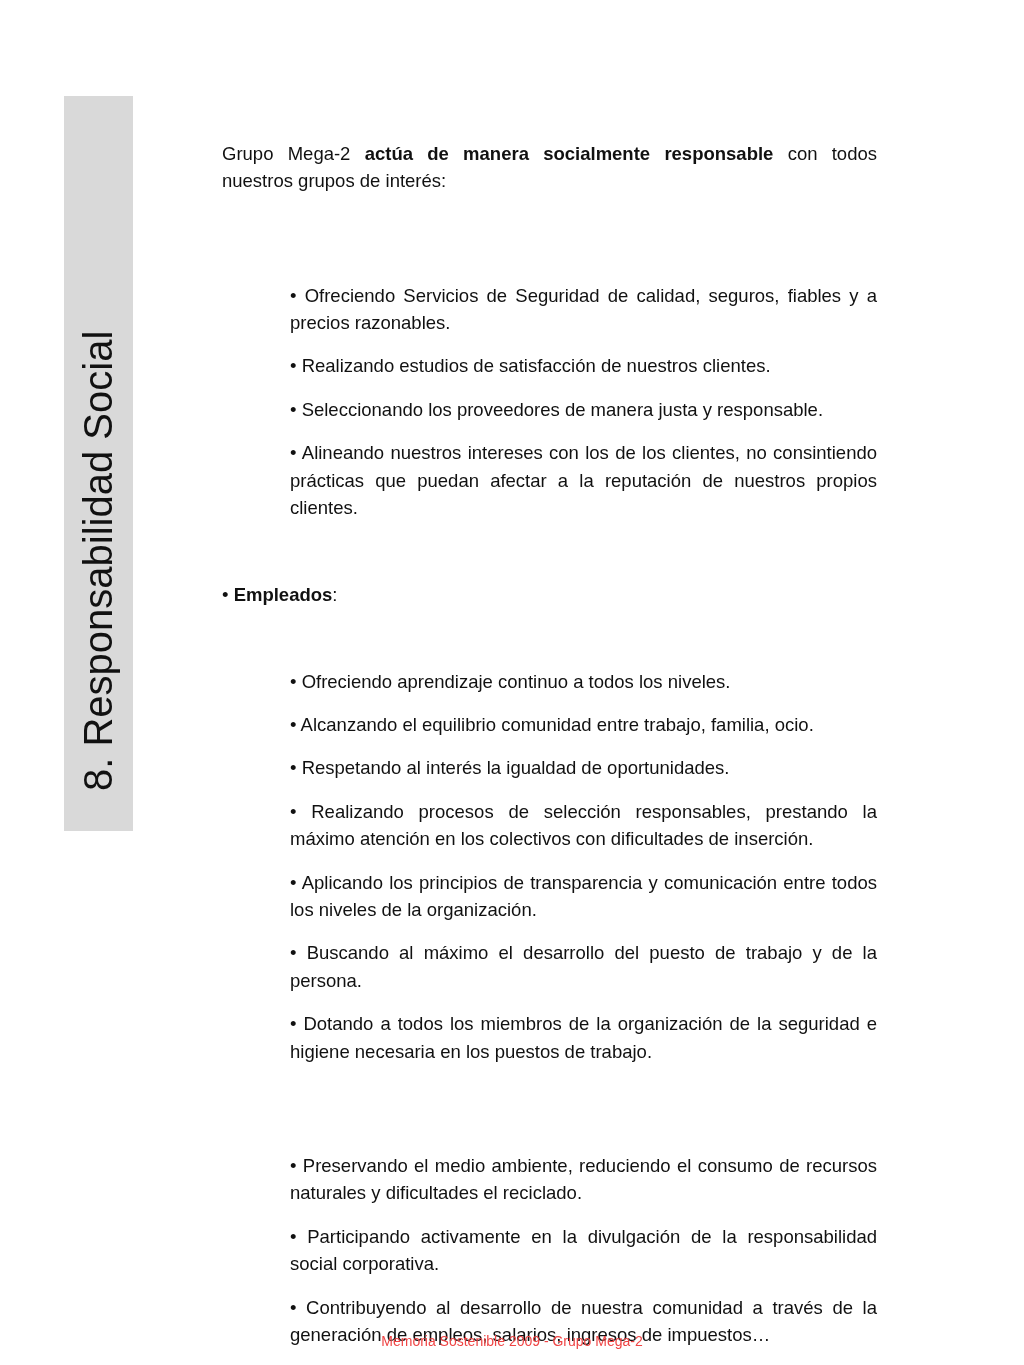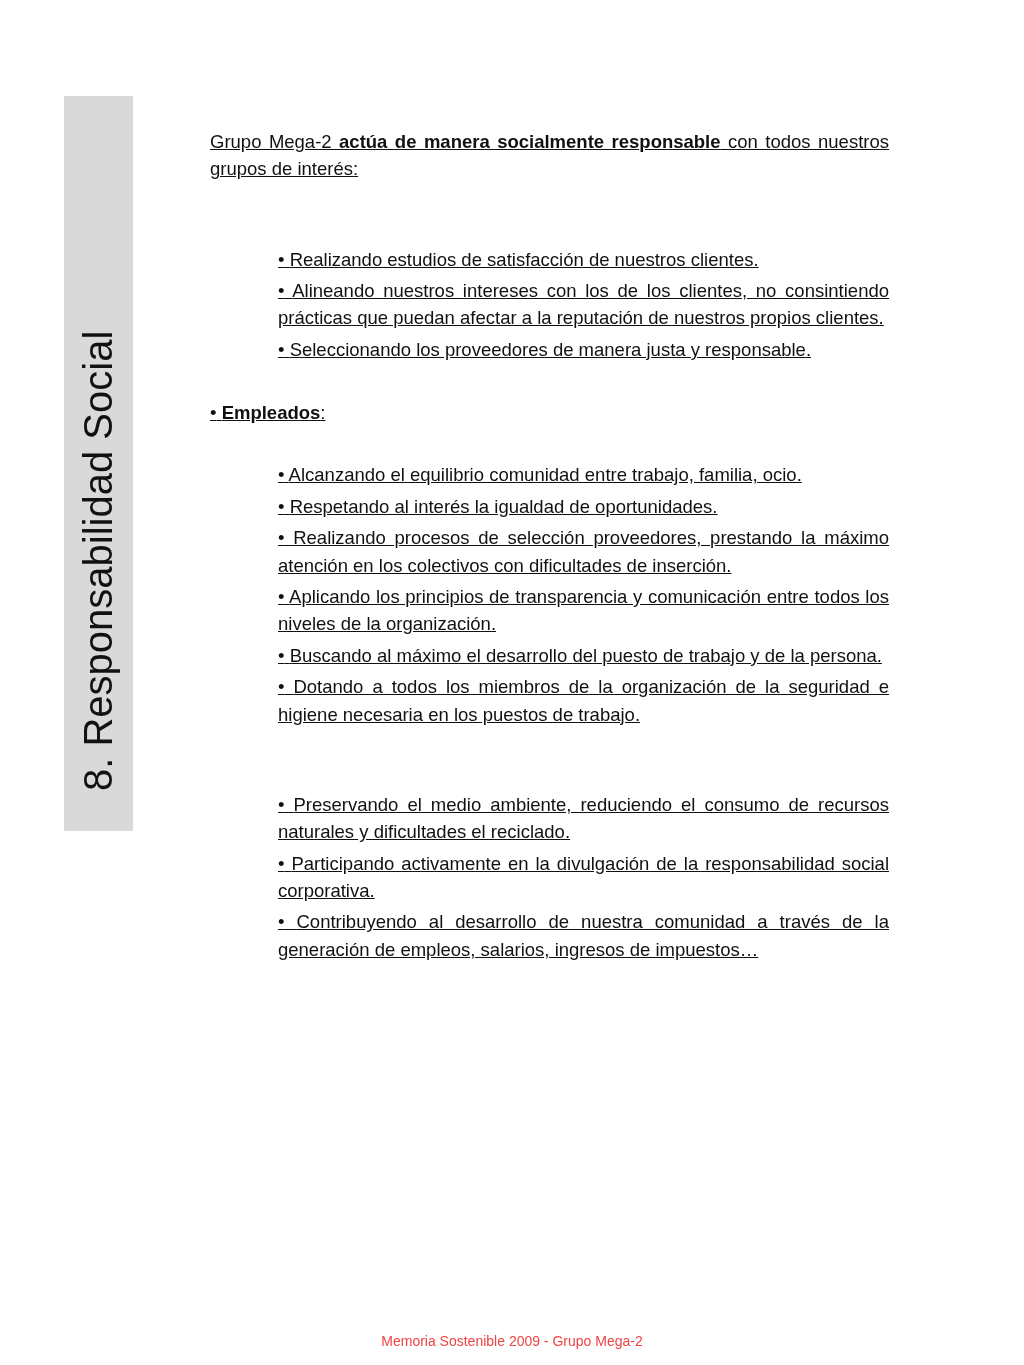--- a/index.html
+++ b/index.html
@@ -14,21 +14,21 @@
     .sidebar-title {
       position: absolute; left: 34px; top: 695px;
       transform-origin: 0 0; transform: rotate(-90deg);
       white-space: nowrap; font-size: 40px; color: #111; line-height: 1;
       margin-left: -20px;
     }
     .content {
       position: absolute; left: 206px; top: 124px; width: 687px;
       font-size: 18.5px; line-height: 27.4px; text-align: justify;
     }
-    .content p { margin: 4px; text-decoration: underline; }
+    .content p { margin: 16px; }
     .gap { height: 27.4px; }
     .section-head { margin: 0; }
     .items { margin-left: 68px; }
     .item { margin: 0; text-align: justify; }
     b { font-weight: bold; }
     .footer {
       position: absolute; left: 0; width: 1024px; top: 1333px; text-align: center;
       font-size: 14px; color: #ef4444;
     }
   </style>
@@ -38,32 +38,34 @@
 <div class="sidebar">
   <div class="sidebar-title">8. Responsabilidad Social</div>
 </div>
 
 <div class="content">
   <p><span>Grupo Mega-2 </span><b>actúa de manera socialmente responsable</b><span> con todos nuestros grupos de interés:</span></p>
   <div class="gap"></div>
 
   <div class="gap"></div>
   <div class="items">
+    <p class="item"><span>•</span> <span>Ofreciendo  Servicios de Seguridad de calidad, seguros, fiables  y a precios razonables.</span></p>
     <p class="item"><span>•</span> <span>Realizando estudios de satisfacción de nuestros clientes.</span></p>
+    <p class="item"><span>•</span> <span>Seleccionando los proveedores de manera justa y responsable.</span></p>
     <p class="item"><span>•</span> <span>Alineando nuestros intereses con los de los clientes, no consintiendo prácticas que puedan afectar a la reputación de nuestros propios clientes.</span></p>
-    <p class="item"><span>•</span> <span>Seleccionando los proveedores de manera justa y responsable.</span></p>
   </div>
   <div class="gap"></div>
 
   <p class="section-head"><span>•</span> <b>Empleados</b><span>:</span></p>
   <div class="gap"></div>
   <div class="items">
+    <p class="item"><span>•</span> <span>Ofreciendo aprendizaje continuo a todos los niveles.</span></p>
     <p class="item"><span>•</span> <span>Alcanzando el equilibrio comunidad entre trabajo, familia, ocio.</span></p>
     <p class="item"><span>•</span> <span>Respetando al interés la igualdad de oportunidades.</span></p>
-    <p class="item"><span>•</span> <span>Realizando procesos de selección proveedores, prestando la máximo atención en los colectivos con dificultades de inserción.</span></p>
+    <p class="item"><span>•</span> <span>Realizando procesos de selección responsables, prestando la máximo atención en los colectivos con dificultades de inserción.</span></p>
     <p class="item"><span>•</span> <span>Aplicando los principios de transparencia y comunicación entre todos los niveles de la organización.</span></p>
     <p class="item"><span>•</span> <span>Buscando al máximo el desarrollo del puesto de trabajo y de la persona.</span></p>
     <p class="item"><span>•</span> <span>Dotando a todos los miembros de la organización de la seguridad e higiene necesaria en los puestos de trabajo.</span></p>
   </div>
   <div class="gap"></div>
 
   <div class="gap"></div>
   <div class="items">
     <p class="item"><span>•</span> <span>Preservando el medio ambiente, reduciendo el consumo de recursos naturales y dificultades el reciclado.</span></p>
     <p class="item"><span>•</span> <span>Participando activamente en la divulgación de la responsabilidad social corporativa.</span></p>

